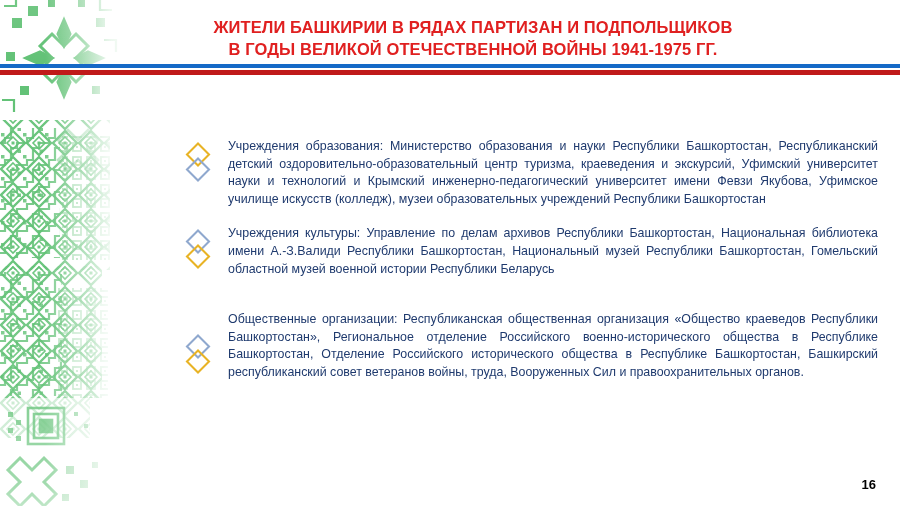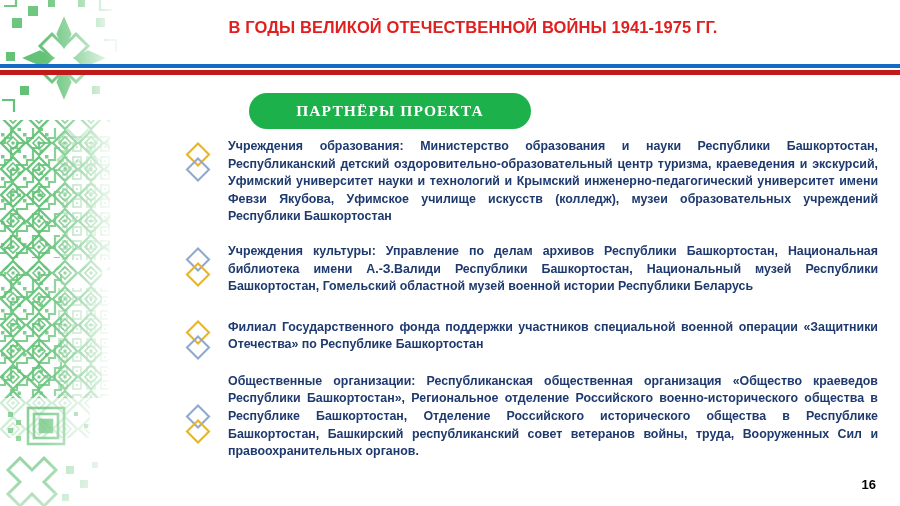--- a/index.html
+++ b/index.html
@@ -140,31 +140,31 @@
   .bullet {
     flex: 0 0 auto;
     width: 44px;
     height: 44px;
     margin-top: 3px;
     margin-right: 8px;
   }
   .block-text {
     flex: 1 1 auto;
     color: #1F3A6E;
-    font-weight: bold;
+    font-weight: normal;
     font-size: 12.4px;
     line-height: 17.6px;
     text-align: justify;
     text-justify: inter-word;
     padding-top: 1px;
   }
 
   
   #block-0 { margin-bottom: 16px; }
-  #block-1 { margin-bottom: 22px; }
+  #block-1 { margin-bottom: 32px; }
   #block-2 { margin-bottom: 10px; }
   #block-3 { margin-bottom: 0; align-items: center; }
 
   #block-2 .bullet { margin-top: 0px; }
   #block-3 .bullet { margin-top: 16px; }
 
   
   .page-number {
     position: absolute;
     right: 24px;
@@ -260,30 +260,28 @@
         <rect x="62" y="494" width="7" height="7"></rect>
         <rect x="92" y="462" width="6" height="6"></rect>
       </g>
       <rect x="-6" y="398" width="96" height="40" fill="url(#lattice)" opacity="0.35"></rect>
     </svg>
     <div class="ornament-fade"></div>
     <div class="ornament-fade-v"></div>
   </div>
 
   <div class="title-block">
+    <div class="title-line">ЖИТЕЛИ БАШКИРИИ В РЯДАХ ПАРТИЗАН И ПОДПОЛЬЩИКОВ</div>
     <div class="title-line">В ГОДЫ ВЕЛИКОЙ ОТЕЧЕСТВЕННОЙ ВОЙНЫ 1941-1975 ГГ.</div>
   </div>
 
   <div class="rule-blue"></div>
   <div class="rule-white"></div>
   <div class="rule-red"></div>
 
-  <div class="pill">
-    <span class="pill-label">ПАРТНЁРЫ ПРОЕКТА</span>
-  </div>
 
   <div class="content">
 
     <div class="block" id="block-0">
       <span class="bullet">
         <svg width="44" height="44" viewBox="0 0 44 44" xmlns="http://www.w3.org/2000/svg" aria-hidden="true">
           <path d="M22 25.5 L33 14.5 L22 3.5 L11 14.5 Z" fill="none" stroke="#E8B325" stroke-width="2.1"></path>
           <path d="M22 40.5 L33 29.5 L22 18.5 L11 29.5 Z" fill="none" stroke="#8FA8CE" stroke-width="2.1"></path>
         </svg>
       </span>
@@ -293,29 +291,20 @@
     <div class="block" id="block-1">
       <span class="bullet">
         <svg width="44" height="44" viewBox="0 0 44 44" xmlns="http://www.w3.org/2000/svg" aria-hidden="true">
           <path d="M22 25.5 L33 14.5 L22 3.5 L11 14.5 Z" fill="none" stroke="#8FA8CE" stroke-width="2.1"></path>
           <path d="M22 40.5 L33 29.5 L22 18.5 L11 29.5 Z" fill="none" stroke="#E8B325" stroke-width="2.1"></path>
         </svg>
       </span>
       <div class="block-text">Учреждения культуры: Управление по делам архивов Республики Башкортостан, Национальная библиотека имени А.-З.Валиди Республики Башкортостан, Национальный музей Республики Башкортостан, Гомельский областной музей военной истории Республики Беларусь</div>
     </div>
 
-    <div class="block" id="block-2">
-      <span class="bullet">
-        <svg width="44" height="44" viewBox="0 0 44 44" xmlns="http://www.w3.org/2000/svg" aria-hidden="true">
-          <path d="M22 25.5 L33 14.5 L22 3.5 L11 14.5 Z" fill="none" stroke="#E8B325" stroke-width="2.1"></path>
-          <path d="M22 40.5 L33 29.5 L22 18.5 L11 29.5 Z" fill="none" stroke="#8FA8CE" stroke-width="2.1"></path>
-        </svg>
-      </span>
-      <div class="block-text">Филиал Государственного фонда поддержки участников специальной военной операции «Защитники Отечества» по Республике Башкортостан</div>
-    </div>
 
     <div class="block" id="block-3">
       <span class="bullet">
         <svg width="44" height="44" viewBox="0 0 44 44" xmlns="http://www.w3.org/2000/svg" aria-hidden="true">
           <path d="M22 25.5 L33 14.5 L22 3.5 L11 14.5 Z" fill="none" stroke="#8FA8CE" stroke-width="2.1"></path>
           <path d="M22 40.5 L33 29.5 L22 18.5 L11 29.5 Z" fill="none" stroke="#E8B325" stroke-width="2.1"></path>
         </svg>
       </span>
       <div class="block-text">Общественные организации: Республиканская общественная организация «Общество краеведов Республики Башкортостан», Региональное отделение Российского военно-исторического общества в Республике Башкортостан, Отделение Российского исторического общества в Республике Башкортостан, Башкирский республиканский совет ветеранов войны, труда, Вооруженных Сил и правоохранительных органов.</div>
     </div>

